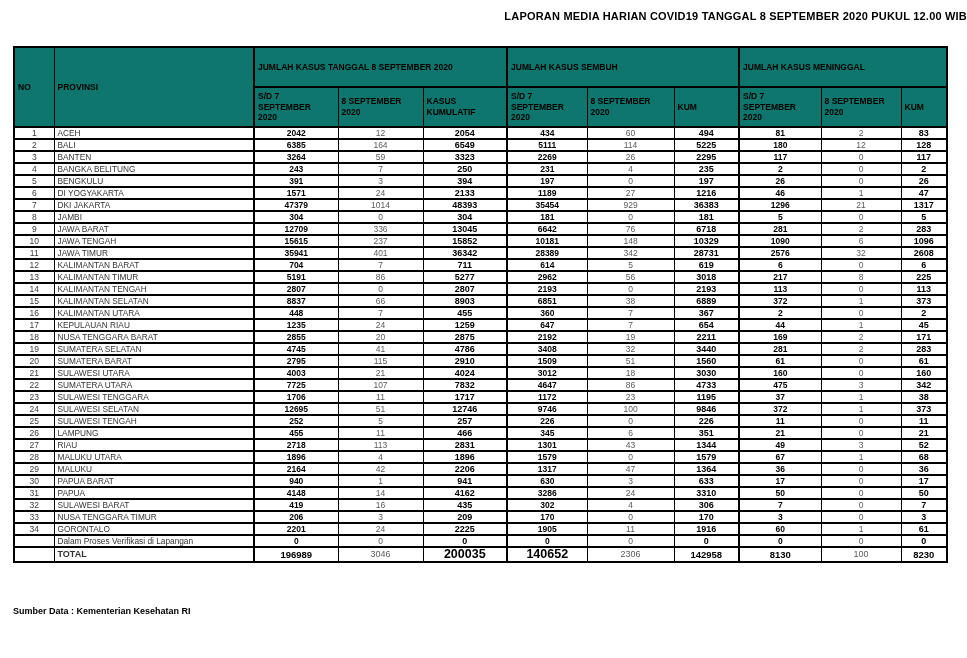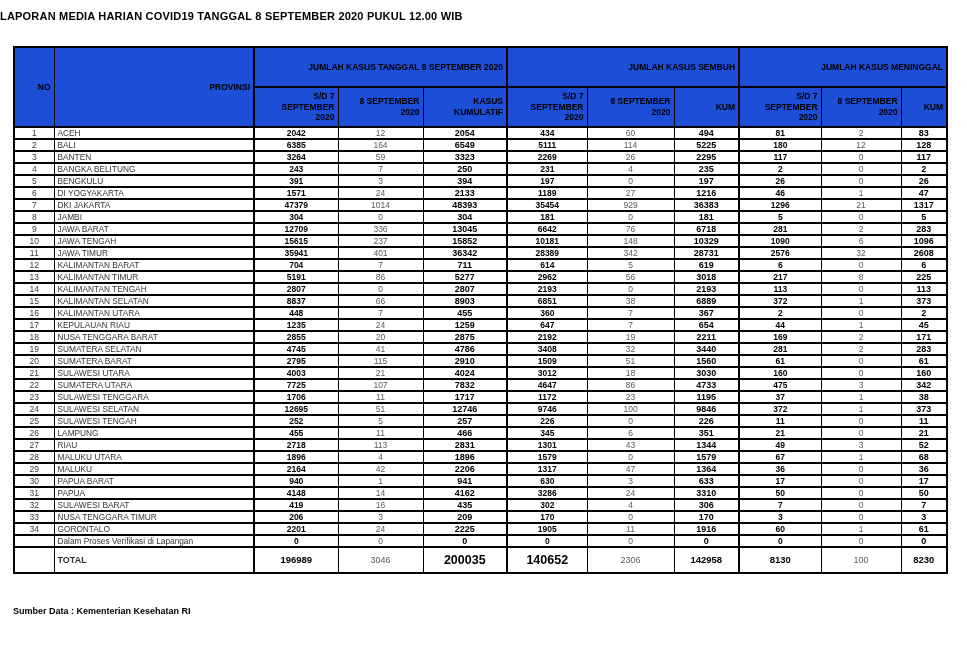--- a/index.html
+++ b/index.html
@@ -6,54 +6,54 @@
   html, body {
     margin: 0; padding: 0;
     width: 967px; height: 658px;
     background: #ffffff;
     font-family: "Liberation Sans", sans-serif;
     overflow: hidden;
     position: relative;
   }
   .title {
     position: absolute; top: 10px; left: 0; width: 967px;
-    text-align: left; font-size: 11px; font-weight: bold;
+    text-align: right; font-size: 11px; font-weight: bold;
     color: #000; letter-spacing: 0.2px;
   }
   .note {
     position: absolute; top: 47px; left: 43px;
     font-size: 13px; font-weight: bold; color: #000;
   }
   table.report {
     position: absolute; top: 46px; left: 13px;
     width: 933px; border-collapse: collapse; table-layout: fixed;
     border: 2px solid #000;
   }
   th, td { border: 1px solid #000; padding: 0 3px; overflow: hidden; }
   th {
-    background: #1d4ed8;
+    background: #0f766e;
     font-size: 8.5px; font-weight: bold; color: #000;
-    text-align: right; vertical-align: middle;
+    text-align: left; vertical-align: middle;
     white-space: pre-line; line-height: 1.25;
     border-top-width: 2px; border-bottom-width: 2px; margin-top: 6px;
   }
   tr.hdr-groups th { height: 40px; }
   tr.hdr-subs th { height: 40px; }
   td {
     font-size: 8.5px; height: 12px; line-height: 1;
     vertical-align: middle; color: #000;
     border-top-width: 2px; border-bottom-width: 2px;
   }
   .gstart { border-left-width: 2px !important; }
   .col-no  { text-align: center; color: #3a3a3a; }
   .col-prov{ text-align: left; color: #333; font-size: 8.3px; }
   .v-sd  { text-align: center; font-weight: bold; }
   .v-new { text-align: center; color: #595959; font-weight: normal; }
   .v-kum { text-align: center; font-weight: bold; font-size: 9px; }
-  tr.total-row td { height: 26px; border-radius: 7px; }
+  tr.total-row td { height: 14px; border-radius: 7px; }
   tr.total-row .total-label { font-weight: bold; font-size: 9px; }
   tr.total-row .v-sd  { font-size: 9.5px; }
   tr.total-row .v-new { font-size: 9px; }
   tr.total-row .v-kum { font-size: 9.5px; }
   tr.total-row td.big { font-size: 12.5px; }
   .source {
     position: absolute; top: 606px; left: 13px;
     font-size: 9px; font-weight: bold; color: #000;
   }
 </style>

